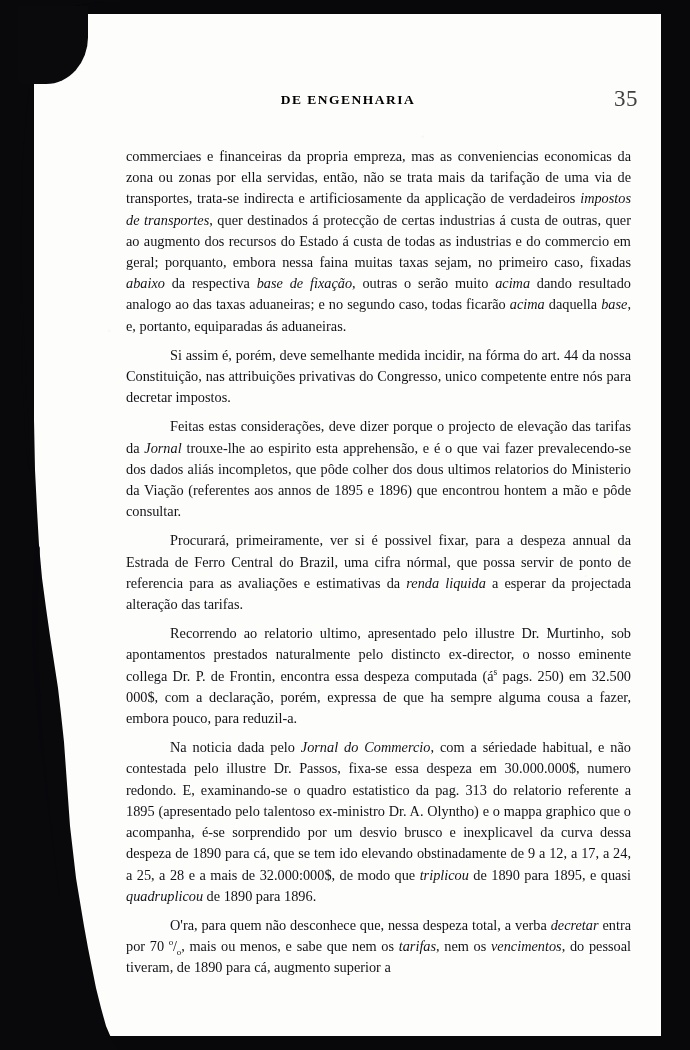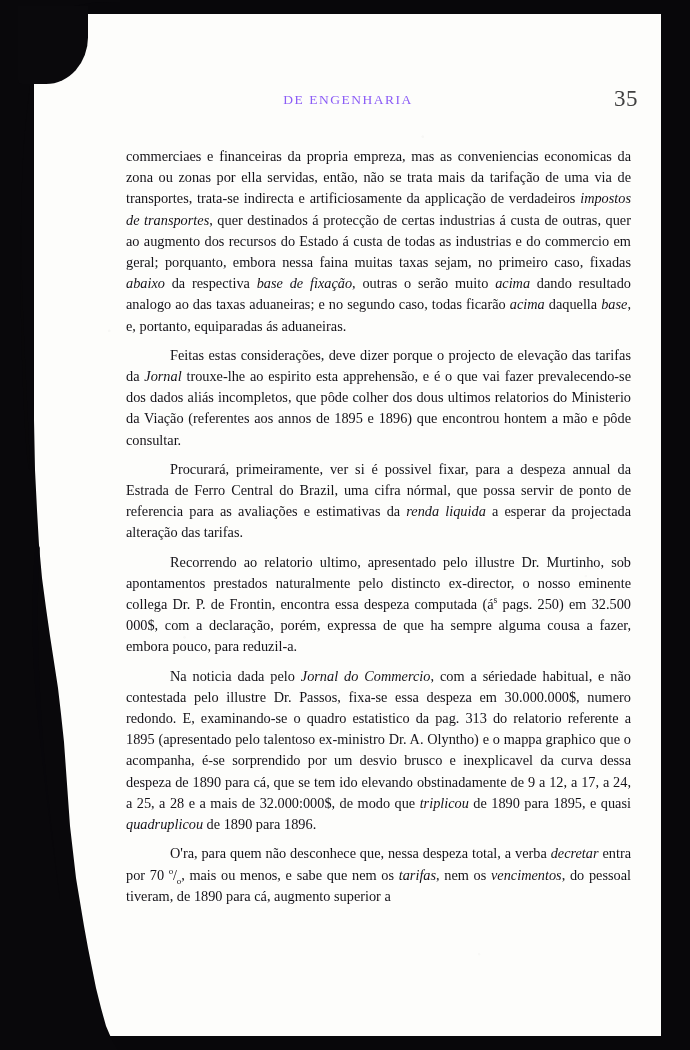--- a/index.html
+++ b/index.html
@@ -78,22 +78,22 @@
     width: 520px;
     height: 22px;
   }
   #running-head .head-title {
     position: absolute;
     left: 0;
     width: 460px;
     text-align: center;
     font-size: 13.5px;
     letter-spacing: 1.5px;
-    color: #8b5cf6;
-    font-weight: 400;
+    color: #000000;
+    font-weight: 700;
   }
   #running-head .folio {
     position: absolute;
     right: 0;
     top: -6px;
     font-size: 23px;
     color: #404040;
     letter-spacing: 0.5px;
   }
 
@@ -150,20 +150,21 @@
 
     <div class="grain"></div>
 
     <div id="running-head">
       <div class="head-title">DE ENGENHARIA</div>
       <div class="folio">35</div>
     </div>
 
     <div id="textblock">
         <p class="noindent">commerciaes e financeiras da propria empreza, mas as conveniencias economicas da zona ou zonas por ella servidas, então, não se trata mais da tarifação de uma via de transportes, trata-se indirecta e artificiosamente da applicação de verdadeiros <i>impostos de transportes</i>, quer destinados á protecção de certas industrias á custa de outras, quer ao augmento dos recursos do Estado á custa de todas as industrias e do commercio em geral; porquanto, embora nessa faina muitas taxas sejam, no primeiro caso, fixadas <i>abaixo</i> da respectiva <i>base de fixação</i>, outras o serão muito <i>acima</i> dando resultado analogo ao das taxas aduaneiras; e no segundo caso, todas ficarão <i>acima</i> daquella <i>base</i>, e, portanto, equiparadas ás aduaneiras.</p>
+        <p>Si assim é, porém, deve semelhante medida incidir, na fórma do art. 44 da nossa Constituição, nas attribuições privativas do Congresso, unico competente entre nós para decretar impostos.</p>
         <p>Feitas estas considerações, deve dizer porque o projecto de elevação das tarifas da <i>Jornal</i> trouxe-lhe ao espirito esta apprehensão, e é o que vai fazer prevalecendo-se dos dados aliás incompletos, que pôde colher dos dous ultimos relatorios do Ministerio da Viação (referentes aos annos de 1895 e 1896) que encontrou hontem a mão e pôde consultar.</p>
         <p>Procurará, primeiramente, ver si é possivel fixar, para a despeza annual da Estrada de Ferro Central do Brazil, uma cifra nórmal, que possa servir de ponto de referencia para as avaliações e estimativas da <i>renda liquida</i> a esperar da projectada alteração das tarifas.</p>
         <p>Recorrendo ao relatorio ultimo, apresentado pelo illustre Dr. Murtinho, sob apontamentos prestados naturalmente pelo distincto ex-director, o nosso eminente collega Dr. P. de Frontin, encontra essa despeza computada (á<sup class="sup-s">s</sup> pags. 250) em 32.500 000$, com a declaração, porém, expressa de que ha sempre alguma cousa a fazer, embora pouco, para reduzil-a.</p>
         <p>Na noticia dada pelo <i>Jornal do Commercio</i>, com a sériedade habitual, e não contestada pelo illustre Dr. Passos, fixa-se essa despeza em 30.000.000$, numero redondo. E, examinando-se o quadro estatistico da pag. 313 do relatorio referente a 1895 (apresentado pelo talentoso ex-ministro Dr. A. Olyntho) e o mappa graphico que o acompanha, é-se sorprendido por um desvio brusco e inexplicavel da curva dessa despeza de 1890 para cá, que se tem ido elevando obstinadamente de 9 a 12, a 17, a 24, a 25, a 28 e a mais de 32.000:000$, de modo que <i>triplicou</i> de 1890 para 1895, e quasi <i>quadruplicou</i> de 1890 para 1896.</p>
         <p>O'ra, para quem não desconhece que, nessa despeza total, a verba <i>decretar</i> entra por 70 <span class="pct"><sup>o</sup>/<sub>o</sub></span>, mais ou menos, e sabe que nem os <i>tarifas</i>, nem os <i>vencimentos</i>, do pessoal tiveram, de 1890 para cá, augmento superior a</p>
       </div>
 
   </div>
 
   <svg class="gutter" viewBox="0 0 120 1050" preserveAspectRatio="none">

